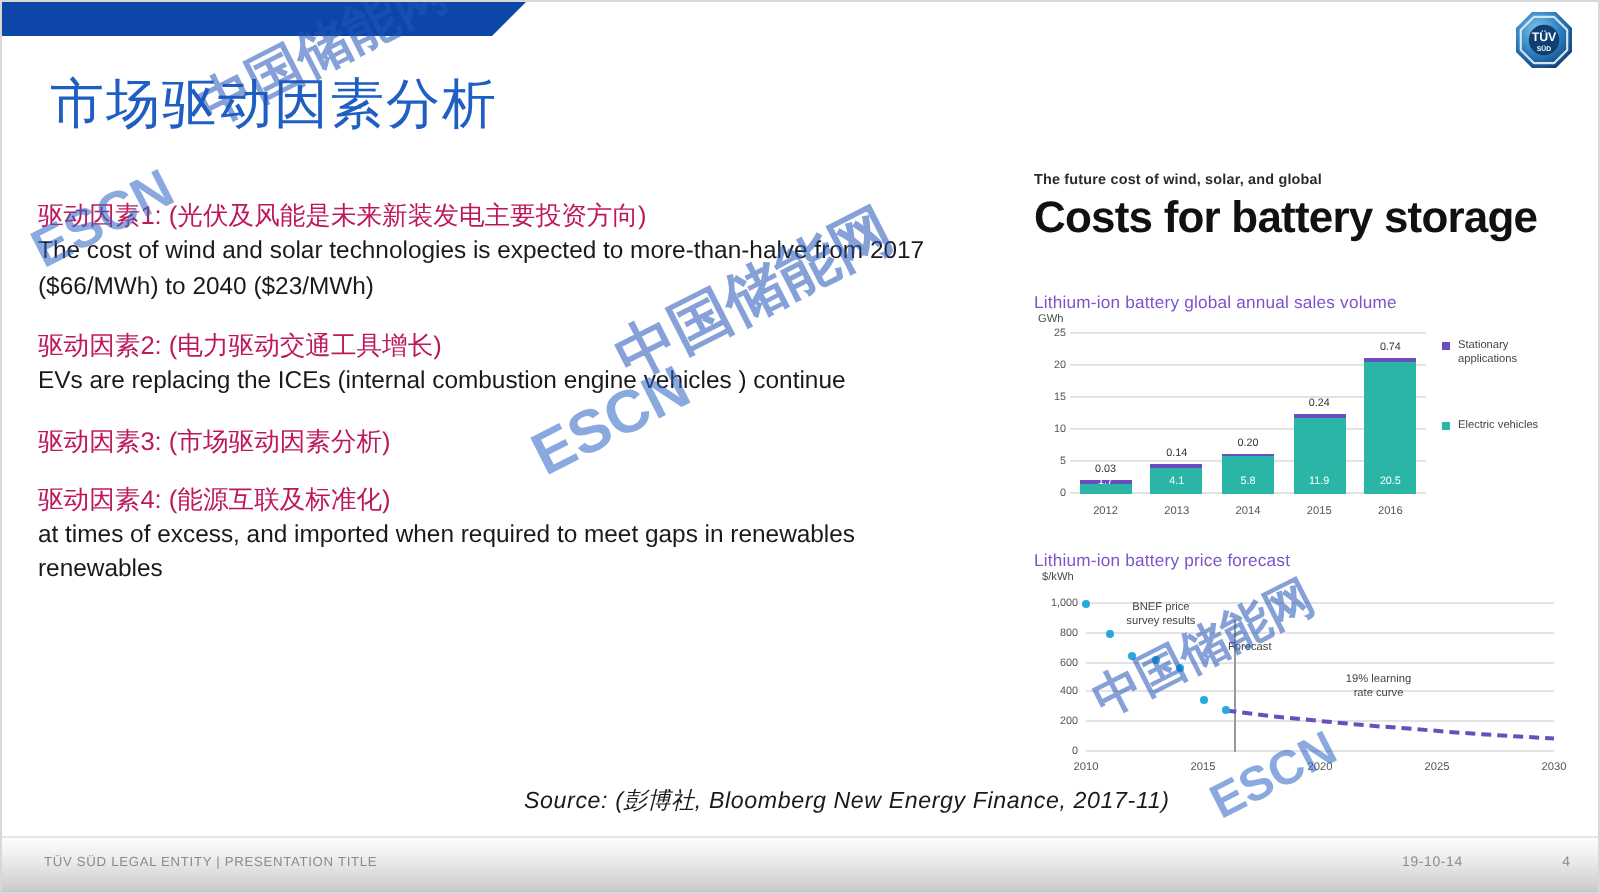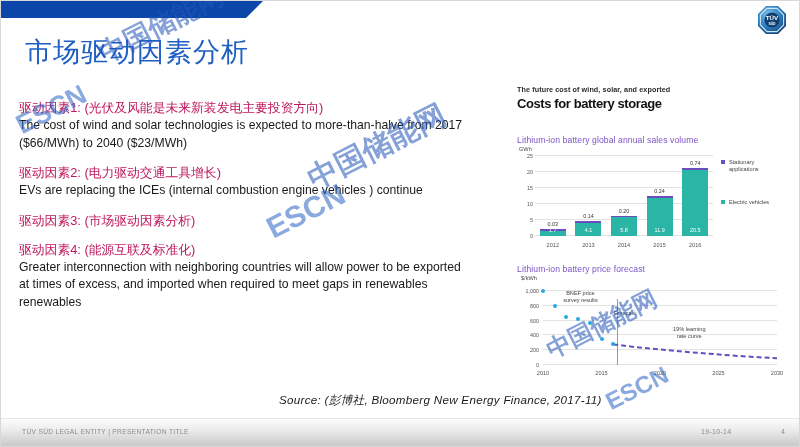--- a/index.html
+++ b/index.html
@@ -20,30 +20,30 @@
     position:absolute;left:24px;top:33px;font-size:27px;color:#1F5FC4;
     letter-spacing:1px;white-space:nowrap;
   }
   
   #leftcol{position:absolute;left:18px;top:98px;width:478px;}
   .drv-head{color:#be185d;font-size:12.8px;line-height:1.35;margin:0 0 1px 0;}
   .drv-body{color:#1A1A1A;font-size:12.2px;line-height:1.42;margin:0 0 12px 0;}
   .drv-body span{display:block;}
   
   #source{
-    position:absolute;left:278px;top:392px;font-size:11.6px;color:#1A1A1A;
+    position:absolute;left:261px;top:392px;font-size:11.6px;color:#1A1A1A;
     font-style:italic;letter-spacing:.3px;
   }
   
   #panel{
     position:absolute;left:508px;top:84px;width:282px;height:304px;
     background:#ffffff;
   }
   #panel-sub{font-size:7.2px;font-weight:bold;color:#2b2b2b;letter-spacing:.1px;margin:0 0 2px 8px;}
-  #panel-title{font-size:13px;font-weight:bold;color:#111;margin:0 0 0 8px;letter-spacing:-.4px;}
+  #panel-title{font-size:22px;font-weight:bold;color:#111;margin:0 0 0 8px;letter-spacing:-.4px;}
   .ch-title{font-size:8.6px;font-weight:normal;color:#7c53c9;margin:0 0 1px 8px;letter-spacing:.1px;}
   .ch-unit{font-size:5.6px;color:#4a4a4a;}
   
   #barchart{position:relative;width:282px;height:108px;}
   .grid-line{position:absolute;left:26px;right:78px;height:1px;background:#e3e3e3;}
   .ytick{position:absolute;right:258px;font-size:5.4px;color:#555;text-align:right;width:14px;}
   .bar-col{position:absolute;bottom:18px;width:26px;}
   .bar-ev{width:100%;background:#2BB5A6;position:relative;}
   .bar-st{width:100%;background:#6A4DBE;}
   .bar-lbl-in{position:absolute;left:0;right:0;bottom:3px;text-align:center;font-size:5.4px;color:#ffffff;}
@@ -117,31 +117,30 @@
       </p>
     </div>
     <div>
       <p class="drv-head">驱动因素3: (市场驱动因素分析)</p>
       <p class="drv-body">
       </p>
     </div>
     <div>
       <p class="drv-head">驱动因素4: (能源互联及标准化)</p>
       <p class="drv-body">
-        <span>Greater interconnection with neighboring countries will allow power to be exported</span>
         <span>at times of excess, and imported when required to meet gaps in renewables</span>
         <span>renewables</span>
       </p>
     </div>
   </div>
 
   <div id="source">Source:  (彭博社, Bloomberg New Energy Finance, 2017-11)</div>
 
   <div id="panel">
-    <p id="panel-sub">The future cost of wind, solar, and exported</p>
+    <p id="panel-sub">The future cost of wind, solar, and global</p>
     <p id="panel-title">Costs for battery storage</p>
 
     <div style="height:24px"></div>
 
     <p class="ch-title">Lithium-ion battery global annual sales volume</p>
     <div id="barchart">
         <div class="ch-unit" style="position: absolute; left: 10px; top: 0px;">GWh</div>
         <div class="grid-line" style="bottom: 18px;"></div>
         <div class="ytick" style="bottom: 15px;">0</div>
         <div class="grid-line" style="bottom: 34px;"></div>

